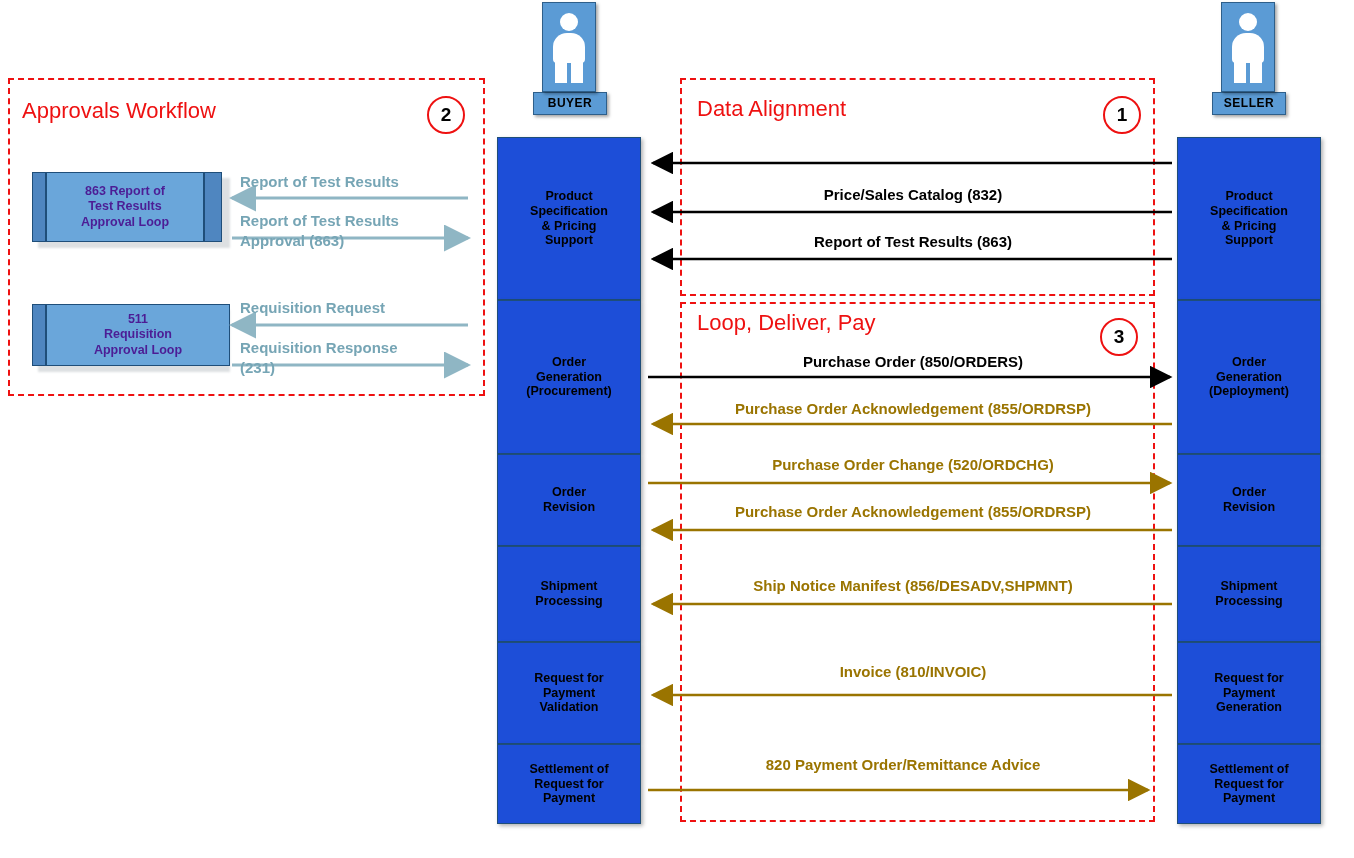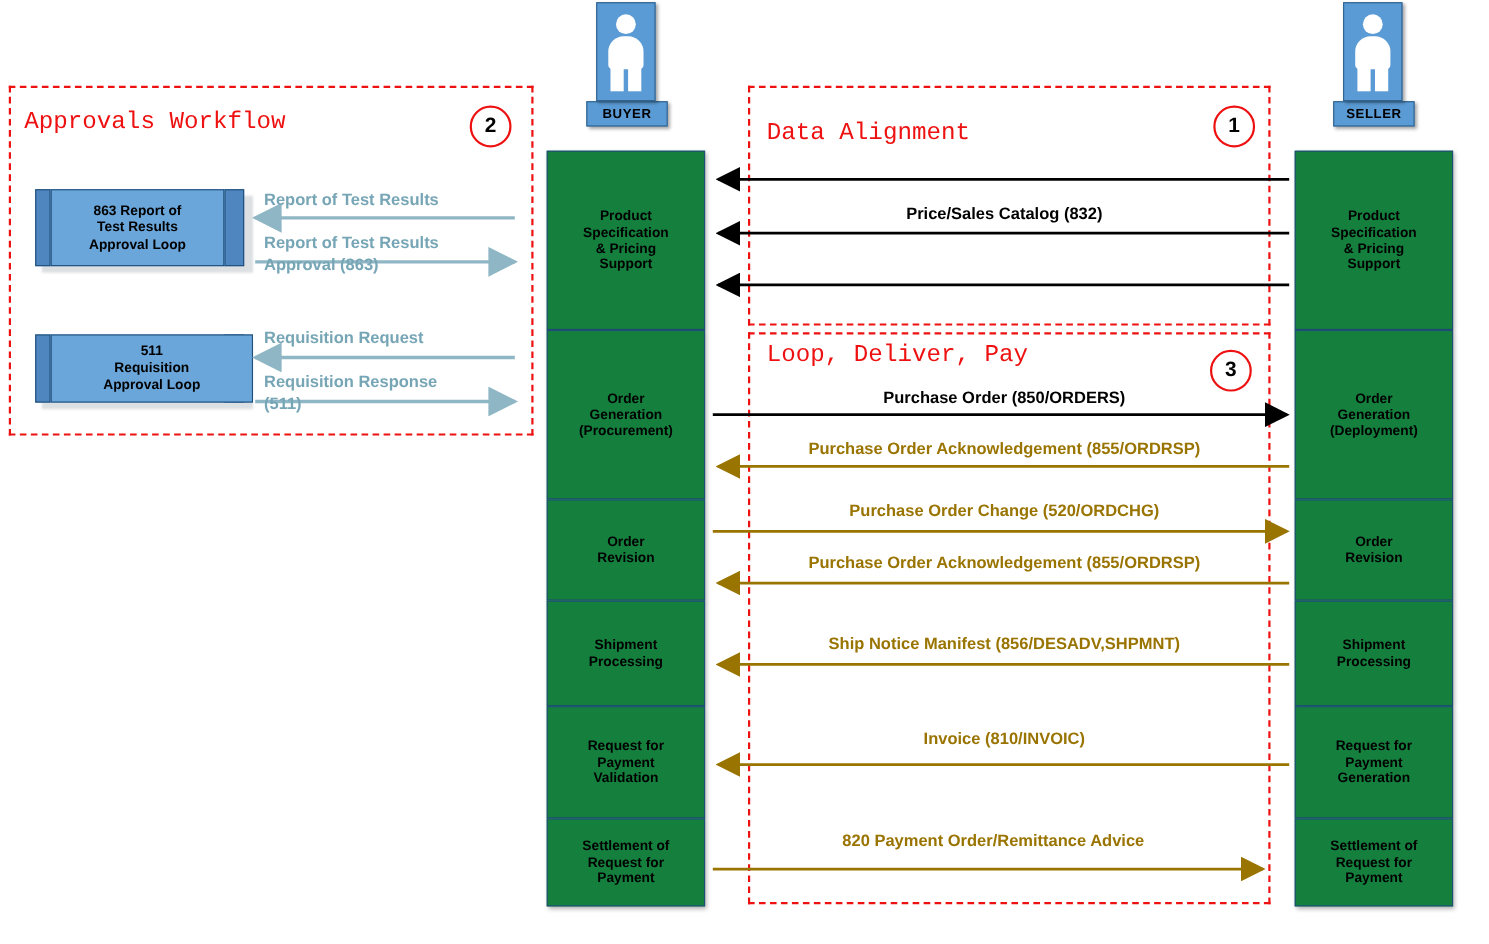--- a/index.html
+++ b/index.html
@@ -71,21 +71,21 @@
     font-weight: bold;
     color: #000000;
     padding: 3px 0 4px 0;
     letter-spacing: 0.5px;
     box-shadow: 2px 2px 3px rgba(0,0,0,0.35);
   }
 
   
   .proc-box {
     position: absolute;
-    background: #15803d;
+    background: #1d4ed8;
     border: 1px solid #1f4e79;
     color: #000000;
     font-size: 12.5px;
     font-weight: bold;
     line-height: 1.18;
     display: flex;
     align-items: center;
     justify-content: center;
     text-align: center;
     box-sizing: border-box;
@@ -97,21 +97,21 @@
   .zone {
     position: absolute;
     border: 2px dashed #ee1111;
     box-sizing: border-box;
     background: transparent;
   }
   .zone-title {
     position: absolute;
     color: #ee1111;
     font-size: 22px;
-    font-family: Liberation Mono, monospace;
+    font-family: Liberation Sans, sans-serif;
   }
   .zone-num {
     position: absolute;
     width: 34px;
     height: 34px;
     border: 2.5px solid #ee1111;
     border-radius: 50%;
     color: #000000;
     font-size: 19px;
     font-weight: bold;
@@ -143,21 +143,21 @@
   
   .loop-shadow {
     position: absolute;
     background: rgba(120,130,140,0.25);
     filter: blur(1px);
   }
   .loop-box {
     position: absolute;
     background: #6aa6da;
     border: 1px solid #1f4e79;
-    color: #000000;
+    color: #4c1d95;
     font-size: 12.5px;
     font-weight: bold;
     line-height: 1.25;
     display: flex;
     align-items: center;
     justify-content: center;
     text-align: center;
     box-sizing: border-box;
   }
   .loop-tab {
@@ -166,21 +166,21 @@
     border: 1px solid #1f4e79;
     box-sizing: border-box;
   }
 </style>
 </head>
 <body>
 
 <div id="canvas">
 
   <div class="zone" style="left:680px; top:78px; width:475px; height:218px;"></div>
-  <div class="zone-title" style="left:697px; top:96px;margin-top:12px;">Data Alignment</div>
+  <div class="zone-title" style="left:697px; top:96px;">Data Alignment</div>
   <div class="zone-num" style="left:1103px; top:96px;">1</div>
 
   <div class="zone" style="left:8px; top:78px; width:477px; height:318px;"></div>
   <div class="zone-title" style="left:22px; top:98px;">Approvals Workflow</div>
   <div class="zone-num" style="left:427px; top:96px;">2</div>
 
   <div class="zone" style="left:680px; top:302px; width:475px; height:520px;"></div>
   <div class="zone-title" style="left:697px; top:310px;">Loop, Deliver, Pay</div>
   <div class="zone-num" style="left:1100px; top:318px;">3</div>
 
@@ -288,28 +288,29 @@
 
     <line x1="648" y1="790" x2="1148" y2="790" stroke="#9a7400" stroke-width="2.5" marker-end="url(#ah-gold)"></line>
 
     <line x1="468" y1="198" x2="232" y2="198" stroke="#8fb6c4" stroke-width="3" marker-end="url(#ah-teal)"></line>
     <line x1="232" y1="238" x2="468" y2="238" stroke="#8fb6c4" stroke-width="3" marker-end="url(#ah-teal)"></line>
     <line x1="468" y1="325" x2="232" y2="325" stroke="#8fb6c4" stroke-width="3" marker-end="url(#ah-teal)"></line>
     <line x1="232" y1="365" x2="468" y2="365" stroke="#8fb6c4" stroke-width="3" marker-end="url(#ah-teal)"></line>
   </svg>
 
   <div class="flow-label black" style="left:653px; top:186px; width:520px;">Price/Sales Catalog (832)</div>
+  <div class="flow-label black" style="left:653px; top:233px; width:520px;">Report of Test Results (863)</div>
   <div class="flow-label black" style="left:653px; top:353px; width:520px;">Purchase Order (850/ORDERS)</div>
   <div class="flow-label gold" style="left:653px; top:400px; width:520px;">Purchase Order Acknowledgement (855/ORDRSP)</div>
   <div class="flow-label gold" style="left:653px; top:456px; width:520px;">Purchase Order Change (520/ORDCHG)</div>
   <div class="flow-label gold" style="left:653px; top:503px; width:520px;">Purchase Order Acknowledgement (855/ORDRSP)</div>
   <div class="flow-label gold" style="left:653px; top:577px; width:520px;">Ship Notice Manifest  (856/DESADV,SHPMNT)</div>
   <div class="flow-label gold" style="left:653px; top:663px; width:520px;">Invoice (810/INVOIC)</div>
   <div class="flow-label gold" style="left:653px; top:756px; width:500px;">820 Payment Order/Remittance Advice</div>
 
   <div class="flow-label teal" style="left:240px; top:173px; width:225px; text-align:left;">Report of Test Results</div>
   <div class="flow-label teal" style="left:240px; top:211px; width:228px; text-align:left; white-space:pre-line; line-height:1.35;">Report of Test Results
 Approval  (863)</div>
   <div class="flow-label teal" style="left:240px; top:299px; width:228px; text-align:left;">Requisition  Request</div>
   <div class="flow-label teal" style="left:240px; top:338px; width:228px; text-align:left; white-space:pre-line; line-height:1.35;">Requisition  Response
-(511)</div>
+(231)</div>
 
 </div>
 
 </body></html>

